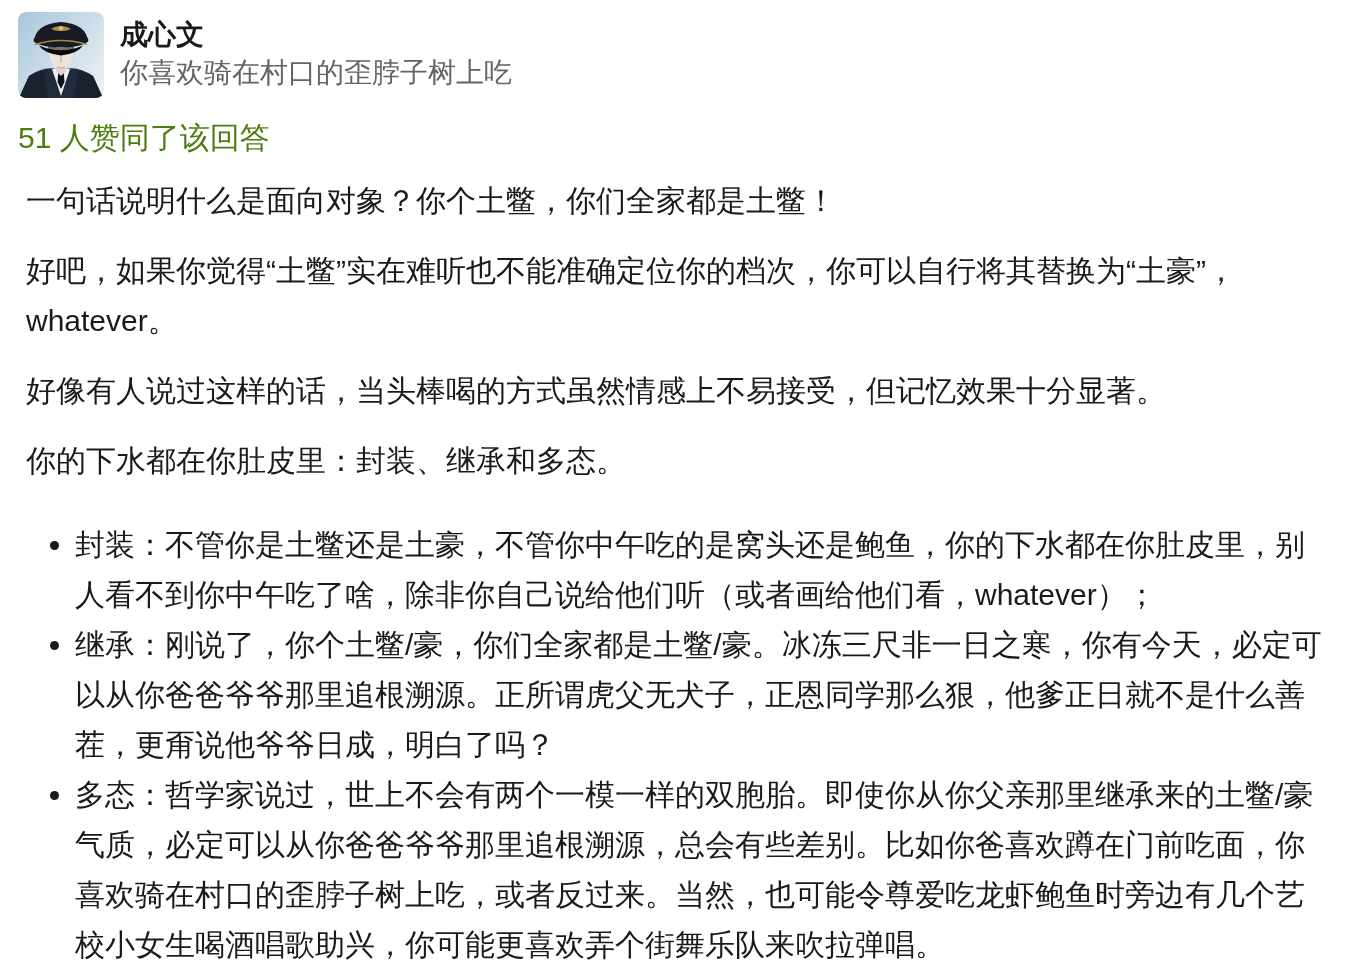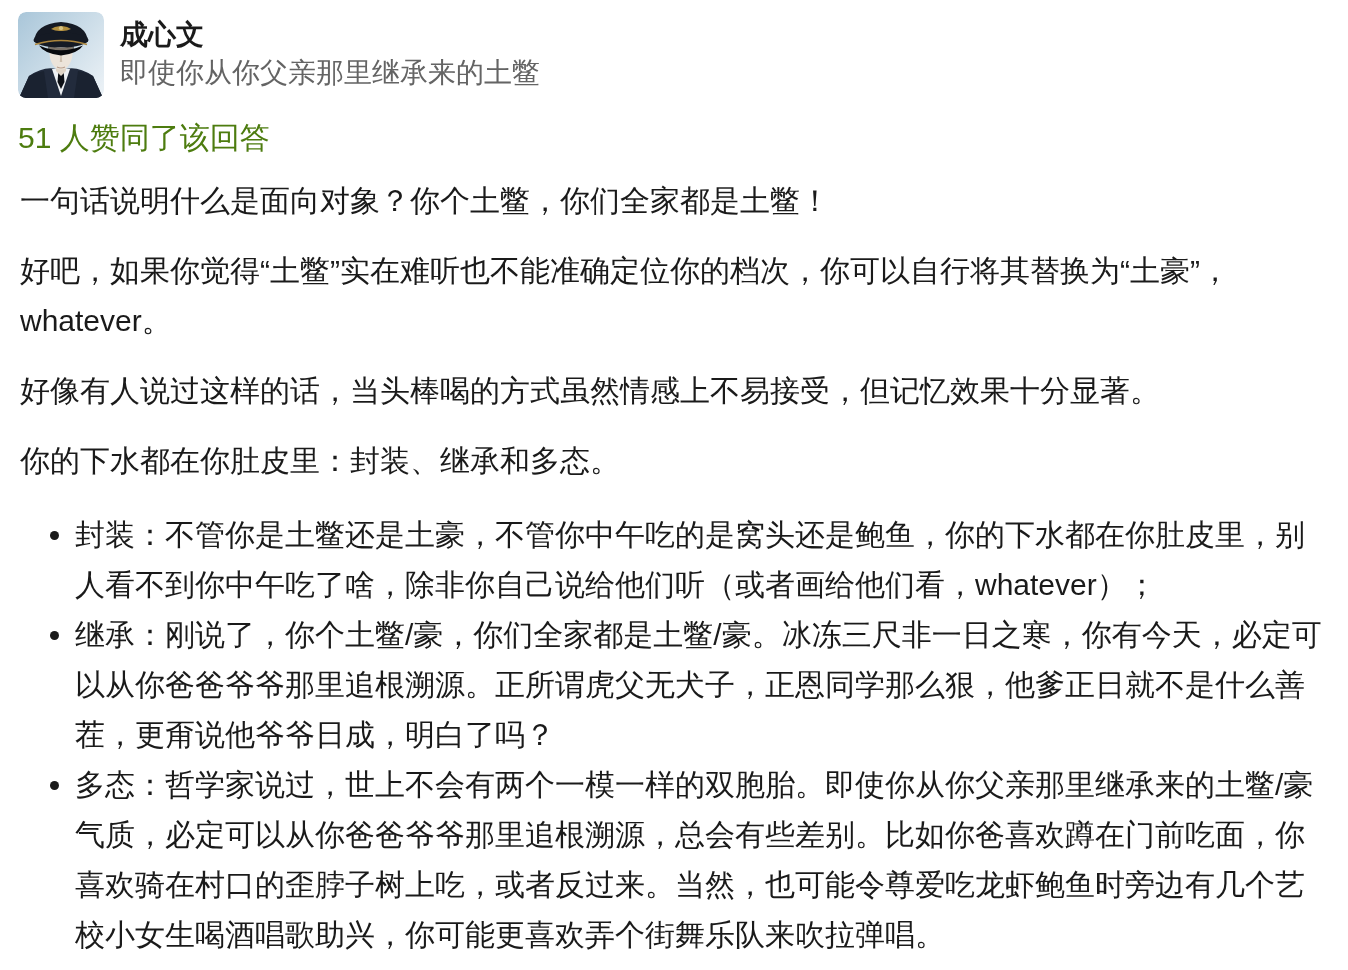--- a/index.html
+++ b/index.html
@@ -50,25 +50,25 @@
     line-height: 36px;
     color: #4d7c0f;
   }
   
   .answer-content {
     margin-top: 6px;
   }
   .answer-content p {
     font-size: 30px;
     line-height: 50px;
-    margin: 20px 2px;
+    margin: 20px 8px;
     color: #1a1a1a;
   }
   .answer-content ul {
-    margin-top: 24px;
+    margin-top: 34px;
     padding-left: 57px;
     list-style: disc outside;
   }
   .answer-content li {
     font-size: 30px;
     line-height: 50px;
     color: #1a1a1a;
   }
 </style>
 </head>
@@ -114,21 +114,21 @@
 
           <path d="M21 33.5 Q43 43 65 33.5 Q60 41.5 43 43.5 Q26 41.5 21 33.5 Z" fill="#07090d"></path>
 
           <path d="M33 17 Q38 13.5 43 14.5 Q48 13.5 53 17 Q48 19.5 43 19 Q38 19.5 33 17 Z" fill="#b3903f"></path>
           <circle cx="43" cy="16.2" r="2.1" fill="#d8c280"></circle>
         </g>
       </svg>
     </div>
     <div class="author-text">
       <div class="author-name">成心文</div>
-      <div class="author-tagline">即使你从你父亲那里继承来的土鳖</div>
+      <div class="author-tagline">你喜欢骑在村口的歪脖子树上吃</div>
     </div>
   </div>
 
   <div class="upvote-meta">51 人赞同了该回答</div>
 
   <div class="answer-content">
     <p>一句话说明什么是面向对象？你个土鳖，你们全家都是土鳖！</p>
     <p>好吧，如果你觉得“土鳖”实在难听也不能准确定位你的档次，你可以自行将其替换为“土豪”，whatever。</p>
     <p>好像有人说过这样的话，当头棒喝的方式虽然情感上不易接受，但记忆效果十分显著。</p>
     <p>你的下水都在你肚皮里：封装、继承和多态。</p>

